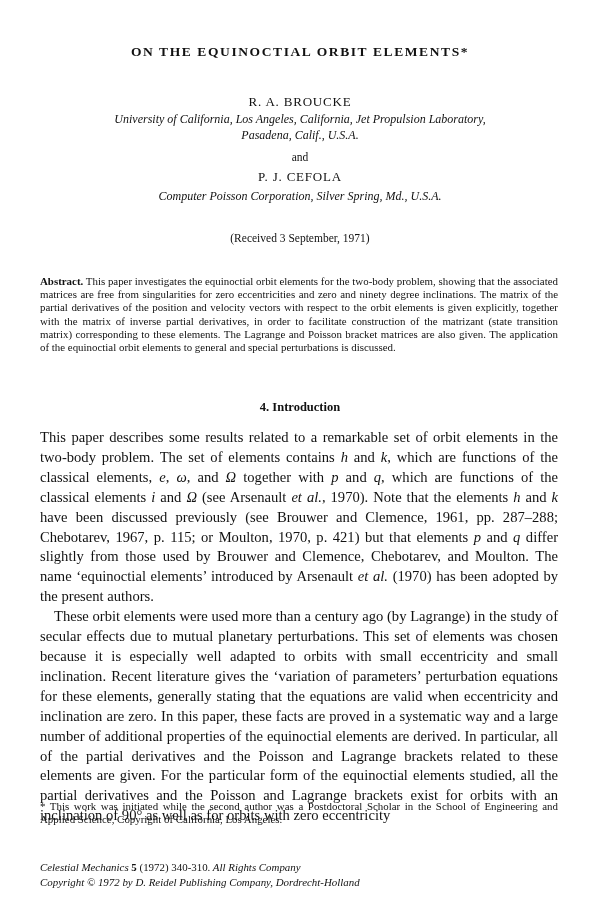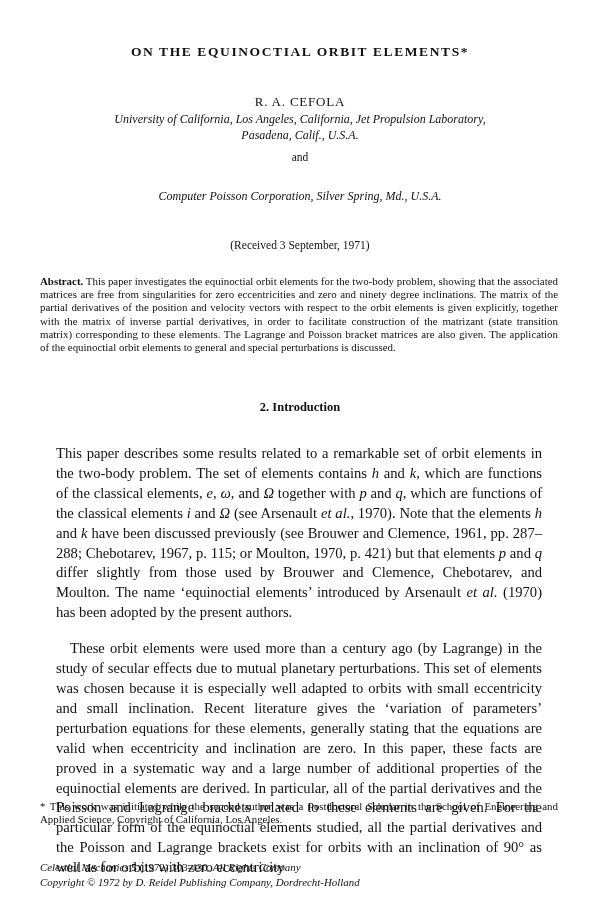--- a/index.html
+++ b/index.html
@@ -52,21 +52,21 @@
     }
     .and {
       position: absolute;
       left: 0;
       width: 600px;
       text-align: center;
       font-size: 11.5px;
     }
     .received {
       position: absolute;
-      top: 239px;
+      top: 232px;
       left: 0;
       width: 600px;
       text-align: center;
       font-size: 11.5px;
     }
     .abstract {
       position: absolute;
       top: 275px;
       left: 40px;
       width: 518px;
@@ -86,21 +86,21 @@
     }
     .body {
       position: absolute;
       top: 428px;
       left: 40px;
       width: 518px;
       font-size: 14.6px;
       line-height: 19.9px;
       text-align: justify;
     }
-    .body p { margin: 16px; }
+    .body p { margin: 0; }
     .body p.indent { text-indent: 14px; }
     .footnote {
       position: absolute;
       top: 800px;
       left: 40px;
       width: 518px;
       font-size: 10.9px;
       line-height: 13.4px;
       text-align: justify;
     }
@@ -117,47 +117,48 @@
     .journal .bold { font-weight: bold; font-style: normal; }
     i, .it { font-style: italic; }
   </style>
 </head>
 <body>
 
 <div class="page">
 
   <div class="title">ON THE EQUINOCTIAL ORBIT ELEMENTS*</div>
 
-  <div class="author" style="top:94px;">R. A. CEFOLA</div>
+  <div class="author" style="top:94px;">R. A. BROUCKE</div>
   <div class="affil" style="top:128px;">Pasadena, Calif., U.S.A.</div>
   <div class="affil" style="top:112px;">University of California, Los Angeles, California, Jet Propulsion Laboratory,</div>
 
   <div class="and" style="top:151px;">and</div>
 
+  <div class="author" style="top:169px;">P. J. CEFOLA</div>
   <div class="affil" style="top:189px;">Computer Poisson Corporation, Silver Spring, Md., U.S.A.</div>
 
   <div class="received">(Received 3 September, 1971)</div>
 
   <div class="abstract">
     <span class="lbl">Abstract.</span>
     <span>This paper investigates the equinoctial orbit elements for the two-body problem, showing that the associated matrices are free from singularities for zero eccentricities and zero and ninety degree inclinations. The matrix of the partial derivatives of the position and velocity vectors with respect to the orbit elements is given explicitly, together with the matrix of inverse partial derivatives, in order to facilitate construction of the matrizant (state transition matrix) corresponding to these elements. The Lagrange and Poisson bracket matrices are also given. The application of the equinoctial orbit elements to general and special perturbations is discussed.</span>
   </div>
 
-  <div class="section-heading">2. Introduction</div>
+  <div class="section-heading">4. Introduction</div>
 
   <div class="body">
     <p><span>This paper describes some results related to a remarkable set of orbit elements in the two-body problem. The set of elements contains </span><span class="it">h</span><span> and </span><span class="it">k</span><span>, which are functions of the classical elements, </span><span class="it">e</span><span>, </span><span class="it">ω</span><span>, and </span><span class="it">Ω</span><span> together with </span><span class="it">p</span><span> and </span><span class="it">q</span><span>, which are functions of the classical elements </span><span class="it">i</span><span> and </span><span class="it">Ω</span><span> (see Arsenault </span><span class="it">et al.</span><span>, 1970). Note that the elements </span><span class="it">h</span><span> and </span><span class="it">k</span><span> have been discussed previously (see Brouwer and Clemence, 1961, pp. 287–288; Chebotarev, 1967, p. 115; or Moulton, 1970, p. 421) but that elements </span><span class="it">p</span><span> and </span><span class="it">q</span><span> differ slightly from those used by Brouwer and Clemence, Chebotarev, and Moulton. The name ‘equinoctial elements’ introduced by Arsenault </span><span class="it">et al.</span><span> (1970) has been adopted by the present authors.</span></p>
     <p class="indent"><span>These orbit elements were used more than a century ago (by Lagrange) in the study of secular effects due to mutual planetary perturbations. This set of elements was chosen because it is especially well adapted to orbits with small eccentricity and small inclination. Recent literature gives the ‘variation of parameters’ perturbation equations for these elements, generally stating that the equations are valid when eccentricity and inclination are zero. In this paper, these facts are proved in a systematic way and a large number of additional properties of the equinoctial elements are derived. In particular, all of the partial derivatives and the Poisson and Lagrange brackets related to these elements are given. For the particular form of the equinoctial elements studied, all the partial derivatives and the Poisson and Lagrange brackets exist for orbits with an inclination of 90° as well as for orbits with zero eccentricity</span></p>
   </div>
 
   <div class="footnote">* This work was initiated while the second author was a Postdoctoral Scholar in the School of Engineering and Applied Science, Copyright of California, Los Angeles.</div>
 
   <div class="journal">
     <div>
       <span>Celestial Mechanics</span>
       <span class="bold">5</span>
-      <span class="up">(1972) 303-430.</span>
+      <span class="up">(1972) 340-310.</span>
       <span>All Rights Company</span>
     </div>
     <div>Copyright © 1972 by D. Reidel Publishing Company, Dordrecht-Holland</div>
   </div>
 
 </div>
 
 </body></html>

